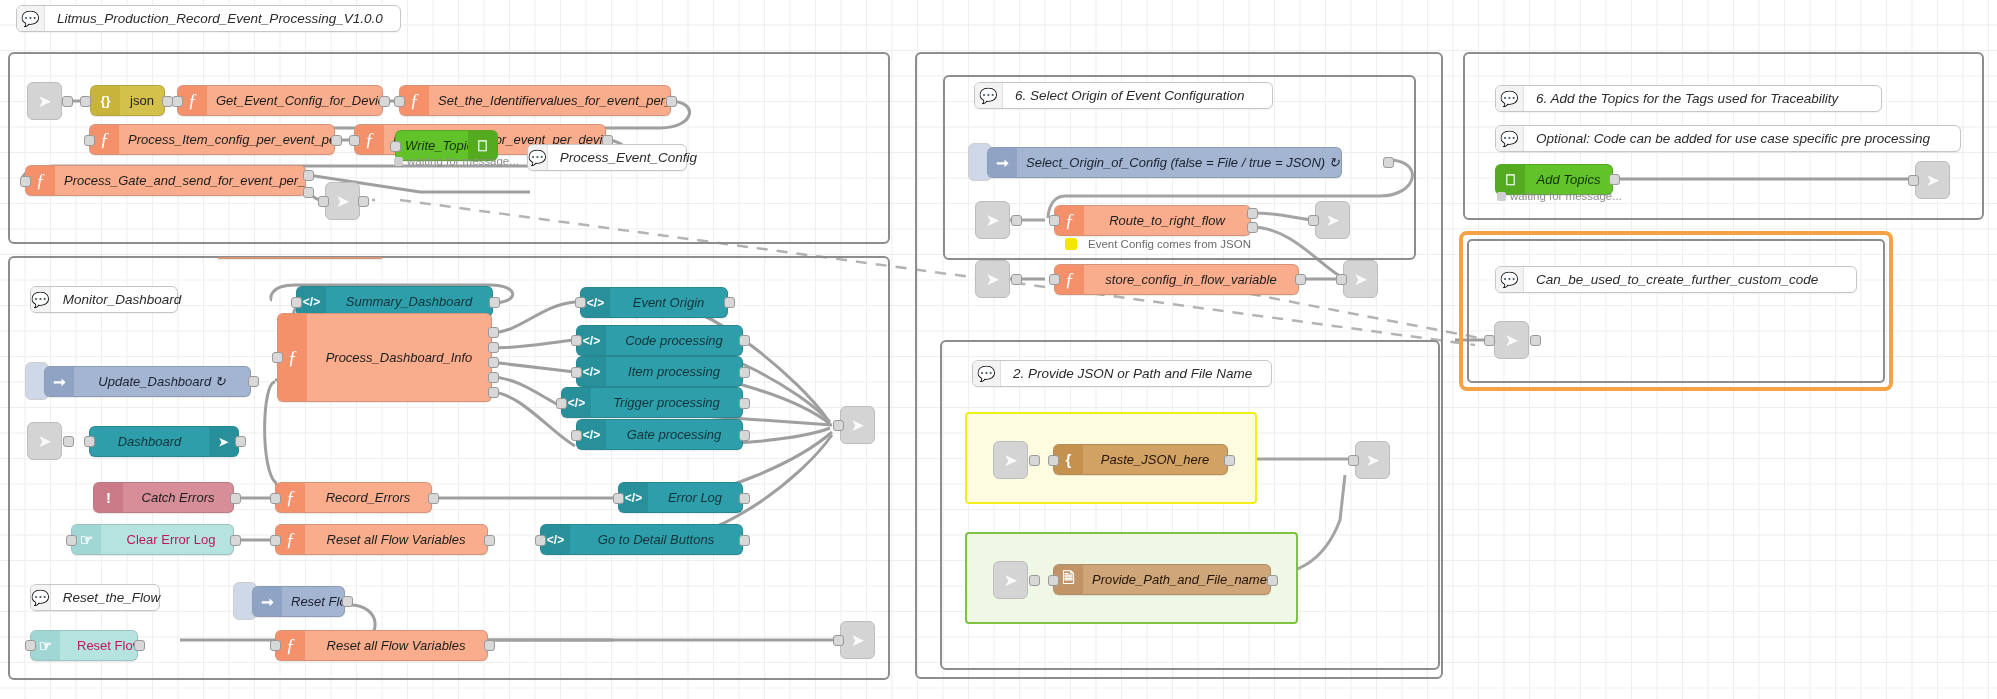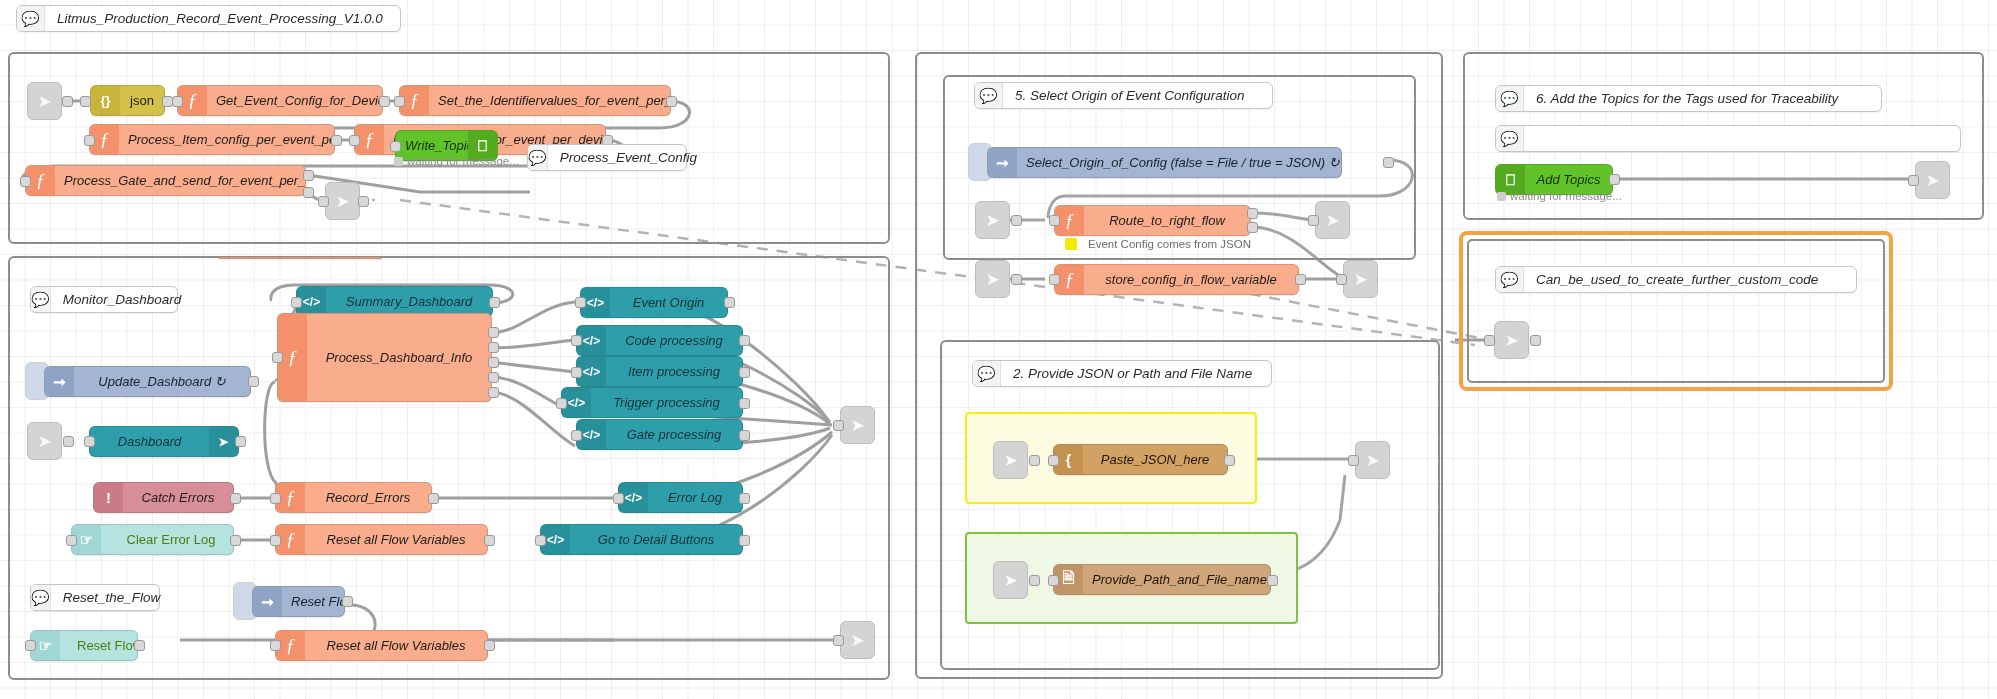--- a/index.html
+++ b/index.html
@@ -114,21 +114,21 @@
   .n-green { background:#62c22a; }
   .n-green .ic { background:#54ab20; }
   .n-green .lbl { color:#14300a; }
   .n-blue  { background:#a4b5d2; }
   .n-blue  .ic { background:#8fa3c5; }
   .n-blue  .lbl { color:#19212f; }
   .n-red   { background:#d88e99; }
   .n-red   .ic { background:#cb7b88; }
   .n-cyan  { background:#b5e3e0; }
   .n-cyan  .ic { background:#a0d6d3; }
-  .n-cyan  .lbl { color:#4d7c0f; font-style:normal;margin-left:8px; }
+  .n-cyan  .lbl { color:#be185d; font-style:normal;margin-left:8px; }
   .n-tan   { background:#d2a164; }
   .n-tan   .ic { background:#c4914f; }
   .n-tan   .lbl { color:#221506; }
   .n-brown { background:#cfa57a; }
   .n-brown .ic { background:#c19468; }
   .n-brown .lbl { color:#231505; }
 
   
   .node-grey {
     position:absolute;
@@ -469,21 +469,21 @@
   <div class="node-grey" style="left:840px; top:621px;">
     <span class="arrow">➤</span>
   </div>
   <div class="port" style="left:833px; top:635px;"></div>
 
   <div class="group" style="left:915px; top:52px; width:528px; height:627px;"></div>
   <div class="group" style="left:943px; top:75px; width:473px; height:185px;"></div>
 
   <div class="comment" style="left:974px; top:82px; width:299px;">
     <div class="ic">💬</div>
-    <div class="lbl">5. Select Origin of Event Configuration</div>
+    <div class="lbl">6. Select Origin of Event Configuration</div>
   </div>
 
   <div class="tab-left" style="left:968px; top:143px;"></div>
   <div class="node n-blue" style="left:987px; top:147px; width:355px;">
     <div class="ic">➞</div>
     <div class="lbl">Select_Origin_of_Config (false = File / true = JSON) ↻</div>
   </div>
   <div class="port" style="left:1383px; top:157px;"></div>
 
   <div class="node-grey" style="left:975px; top:201px;">
@@ -563,20 +563,21 @@
 
   <div class="group" style="left:1463px; top:52px; width:521px; height:168px;"></div>
 
   <div class="comment" style="left:1495px; top:85px; width:387px;">
     <div class="ic">💬</div>
     <div class="lbl">6. Add the Topics for the Tags used for Traceability</div>
   </div>
 
   <div class="comment" style="left:1495px; top:125px; width:466px;">
     <div class="ic">💬</div>
+    <div class="lbl">Optional: Code can be added for use case specific pre processing</div>
   </div>
 
   <div class="node n-green" style="left:1495px; top:164px; width:118px;">
     <div class="ic">⎕</div>
     <div class="lbl">Add Topics</div>
   </div>
   <div class="port" style="left:1609px; top:174px;"></div>
   <div class="status" style="left:1497px; top:190px;">
     <span class="dot"></span>
     <span>waiting for message...</span>

